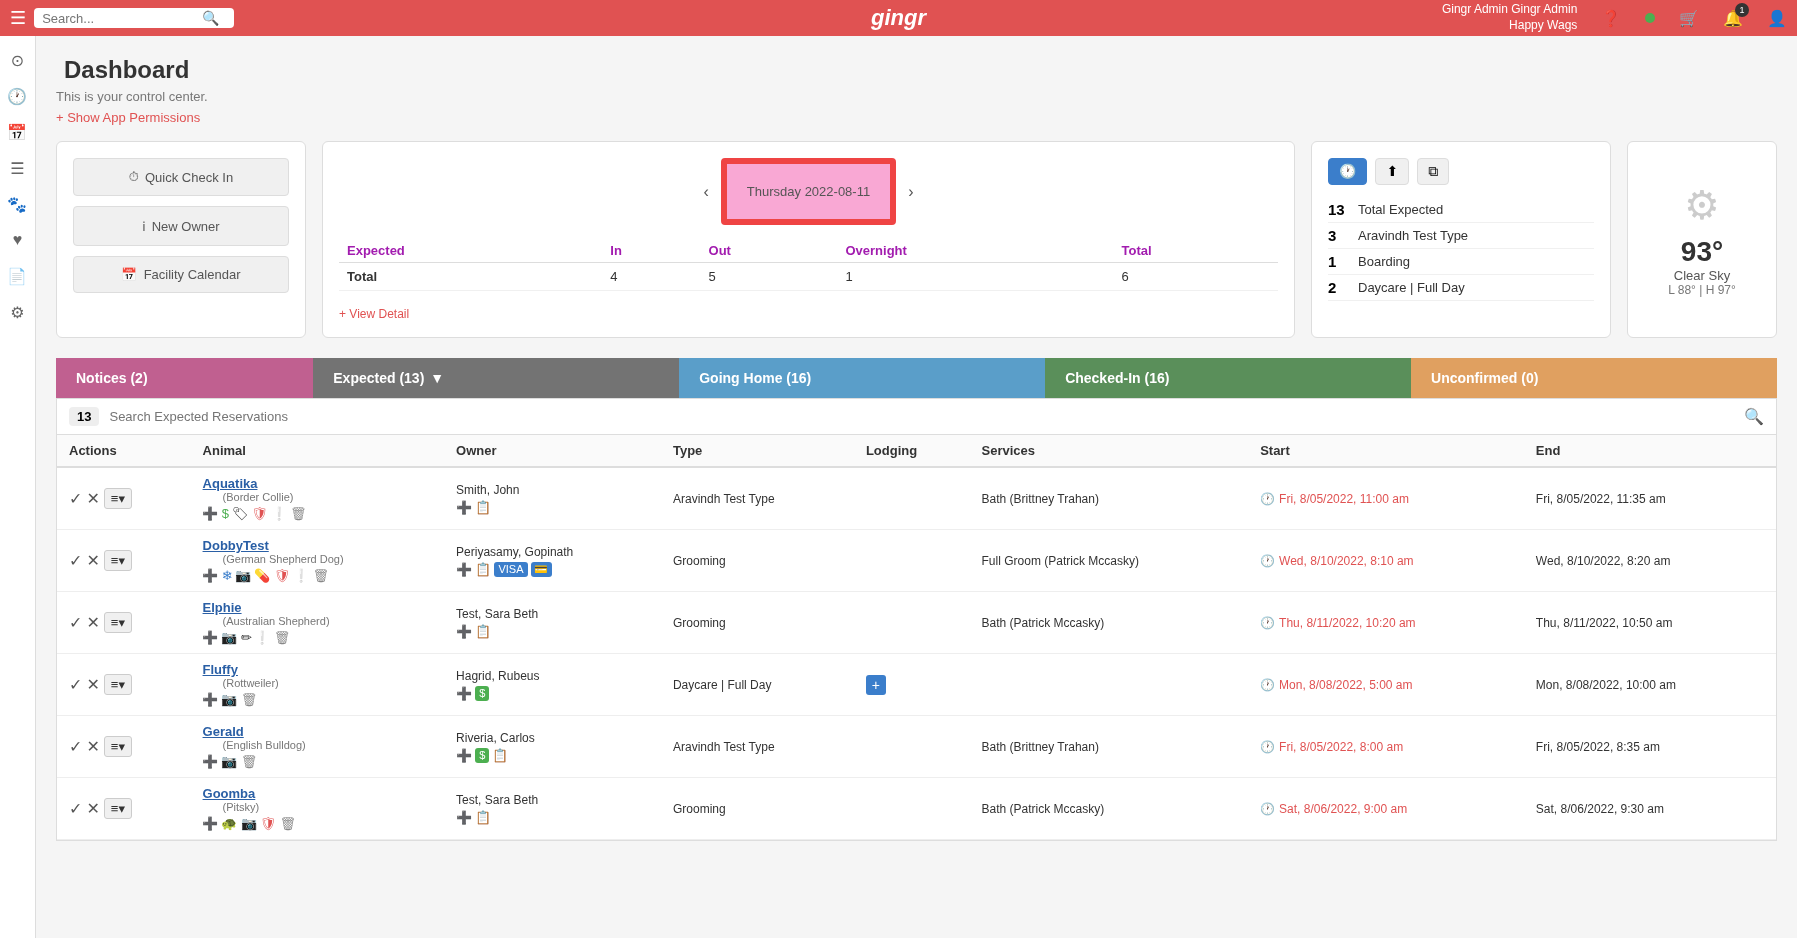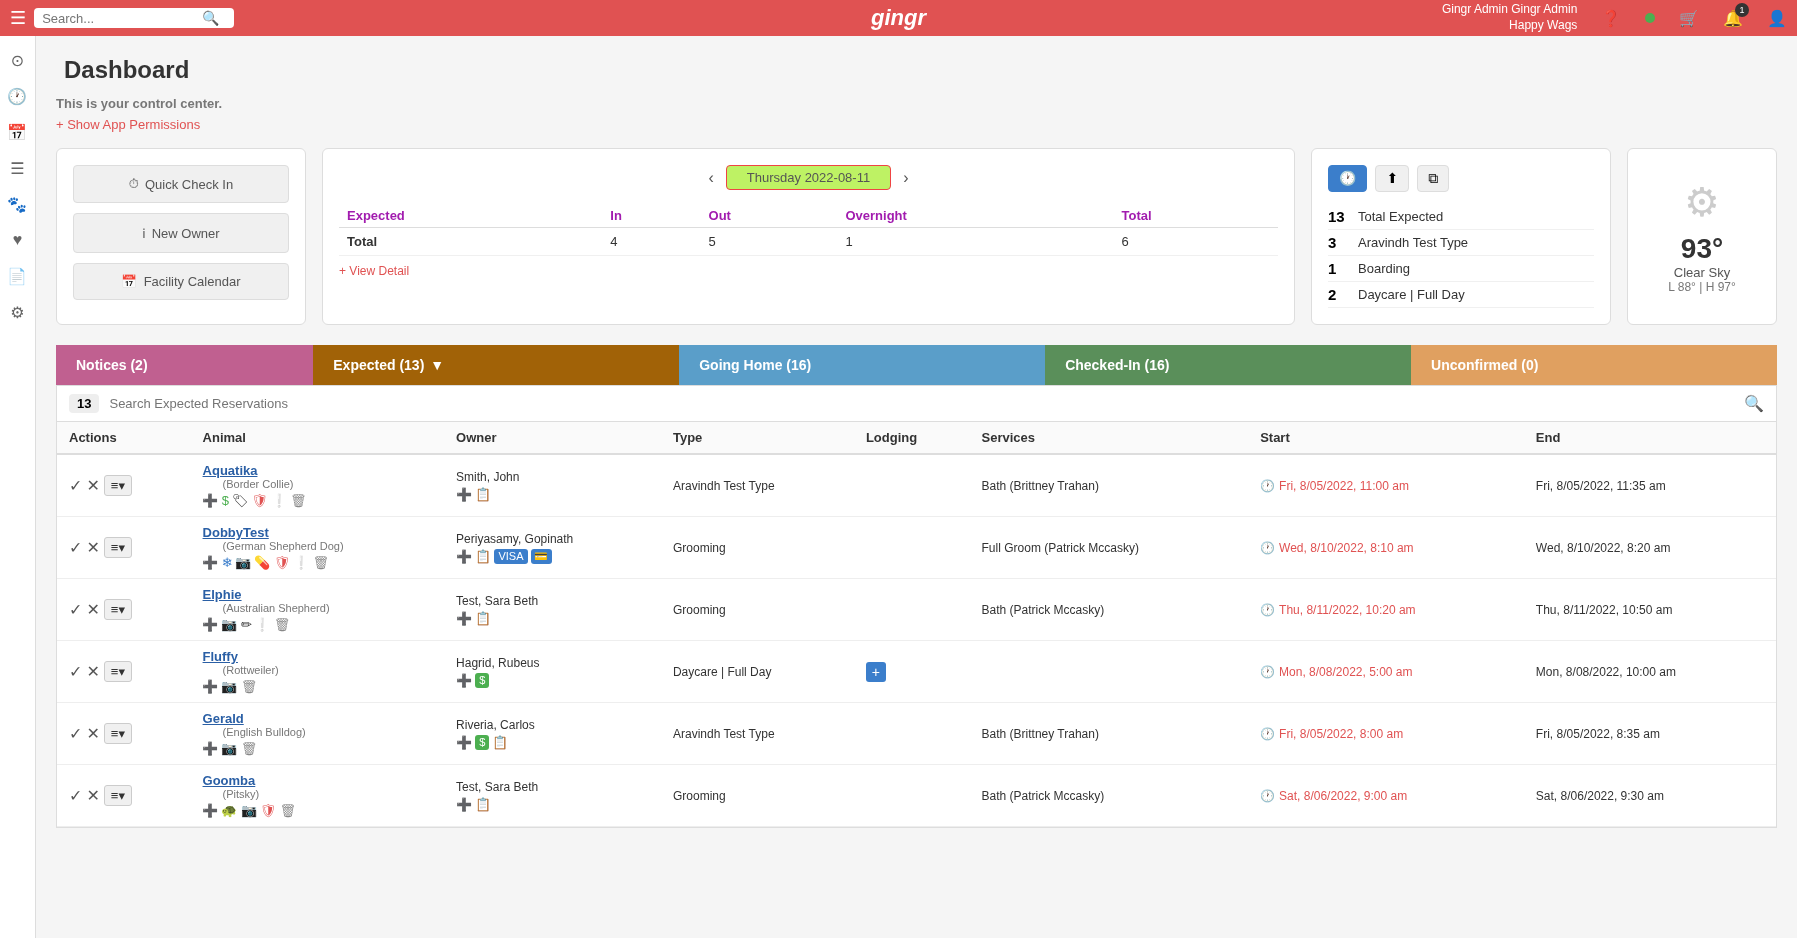--- a/index.html
+++ b/index.html
@@ -98,21 +98,21 @@
     .main-content {
       margin-top: 36px;
       margin-left: 36px;
       padding: 20px;
       min-height: calc(100vh - 36px);
     }
 
     
     .dashboard-header { margin-bottom: 16px; }
     .dashboard-title { font-size: 24px; font-weight: bold; color: #333; margin-left: 8px; }
-    .dashboard-subtitle { color: #777; font-size: 13px; margin-top: 12px; font-weight: bold; }
+    .dashboard-subtitle { color: #777; font-size: 13px; margin-top: 5px; }
     .show-permissions { color: #e05252; font-size: 13px; cursor: pointer; margin-top: 6px; display: inline-block; }
 
     
     .top-cards { display: flex; gap: 16px; margin-bottom: 20px; }
 
     
     .quick-actions-card {
       background: white;
       border: 1px solid #ddd;
       border-radius: 6px;
@@ -153,32 +153,32 @@
       margin-bottom: 14px;
     }
     .cal-nav-btn {
       background: none;
       border: none;
       font-size: 16px;
       cursor: pointer;
       color: #555;
     }
     .cal-date-label {
-      background: #bef264;
-      border: 1px solid #ef4444;
+      background: #f9a8d4;
+      border: 6px solid #ef4444;
       border-radius: 4px;
-      padding: 4px 20px;
+      padding: 20px 20px;
       font-size: 13px;
       color: #555;
     }
     .cal-table { width: 100%; border-collapse: collapse; }
     .cal-table th { text-align: left; font-weight: 600; font-size: 13px; padding: 4px 8px; color: #a21caf; border-bottom: 1px solid #ddd; }
     .cal-table td { padding: 6px 8px; font-size: 13px; color: #333; border-bottom: 1px solid #f0f0f0; }
     .cal-table td:first-child { font-weight: 600; }
-    .view-detail { color: #e05252; font-size: 12px; cursor: pointer; margin-top: 8px; display: inline-block; }
+    .view-detail { color: #e05252; font-size: 12px; cursor: pointer; margin-top: 16px; display: inline-block; }
 
     
     .stats-card {
       background: white;
       border: 1px solid #ddd;
       border-radius: 6px;
       padding: 16px;
       width: 300px;
       overflow-y: auto;
       max-height: 200px;
@@ -224,21 +224,21 @@
       padding: 12px 20px;
       font-size: 14px;
       font-weight: 600;
       color: white;
       cursor: pointer;
       display: flex;
       align-items: center;
       gap: 6px;
     }
     .tab-notices { background: #c06090; flex: 1; }
-    .tab-expected { background: #a16207; flex: 1.5; }
+    .tab-expected { background: #737373; flex: 1.5; }
     .tab-going-home { background: #5a9ec9; flex: 1.5; }
     .tab-checked-in { background: #5a8f5a; flex: 1.5; }
     .tab-unconfirmed { background: #e0a060; flex: 1.5; }
     .tab-requested { background: #9b59b6; flex: 2; }
     .tab-dropdown-icon { font-size: 14px; }
 
     
     .table-section {
       background: white;
       border: 1px solid #ddd;

